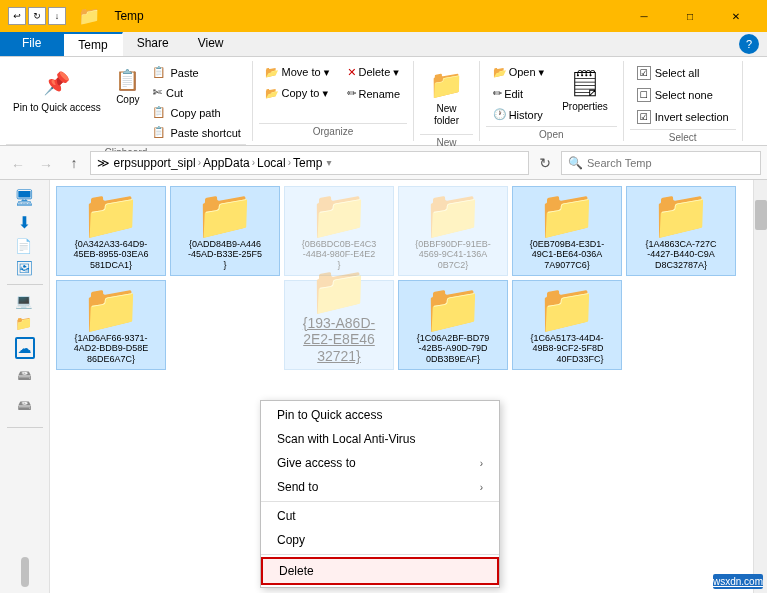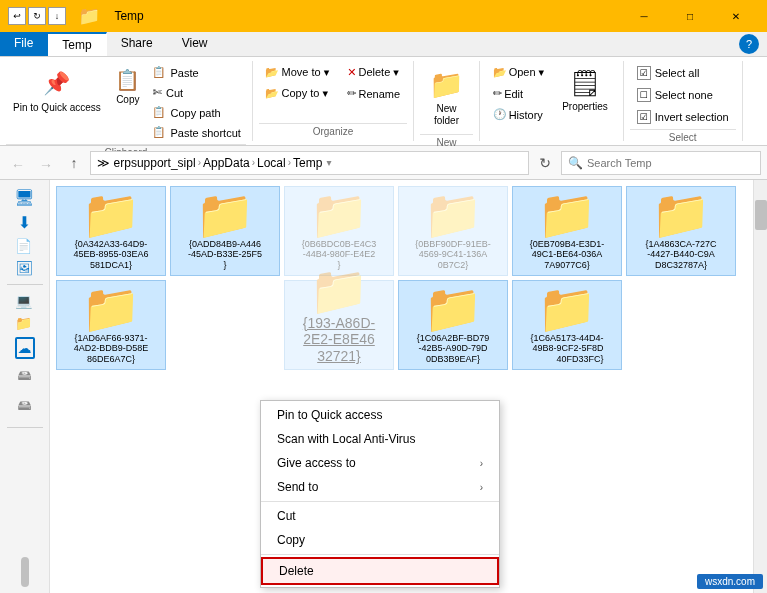--- a/index.html
+++ b/index.html
@@ -17,21 +17,21 @@
     .title-bar-title { flex: 1; font-size: 12px; font-weight: normal; padding-left: 8px; color: #000; }
     .title-bar-btn { width: 46px; height: 32px; display: flex; align-items: center; justify-content: center; cursor: pointer; font-size: 10px; color: #000; }
     .window-controls { display: flex; margin-left: auto; }
     .quick-access-btns { display: flex; gap: 2px; align-items: center; }
     .qa-btn { width: 18px; height: 18px; border: 1px solid #999; background: #fff; display: flex; align-items: center; justify-content: center; font-size: 9px; cursor: pointer; }
 
     
     .ribbon { background: #fff; border-bottom: 1px solid #d0d0d0; }
     .ribbon-tabs { display: flex; background: #f0f0f0; border-bottom: 1px solid #d0d0d0; }
     .ribbon-tab { padding: 4px 14px; font-size: 12px; cursor: pointer; border-right: 1px solid transparent; }
-    .ribbon-tab.file { background: #0072c6; color: #fff; padding: 4px 14px; }
+    .ribbon-tab.file { background: #0072c6; color: #fff; padding: 4px 22px; }
     .ribbon-tab.active { background: #fff; border-top: 2px solid #0072c6; margin-top: 0; }
 
     .ribbon-content { display: flex; padding: 4px 0; align-items: stretch; height: 88px; }
     .ribbon-group { display: flex; flex-direction: column; padding: 2px 6px; border-right: 1px solid #e0e0e0; min-width: 70px; }
     .ribbon-group-items { display: flex; flex: 1; align-items: flex-start; gap: 2px; }
     .ribbon-group-label { font-size: 10px; color: #666; text-align: center; padding: 2px 0; border-top: 1px solid #e0e0e0; margin-top: 2px; }
     .ribbon-btn { display: flex; flex-direction: column; align-items: center; justify-content: flex-start; padding: 4px 6px; cursor: pointer; border: 1px solid transparent; border-radius: 2px; min-width: 44px; font-size: 10px; text-align: center; gap: 2px; }
     .ribbon-btn .icon { width: 32px; height: 32px; display: flex; align-items: center; justify-content: center; font-size: 22px; }
     .ribbon-btn-small { display: flex; align-items: center; gap: 4px; padding: 2px 4px; cursor: pointer; border: 1px solid transparent; border-radius: 2px; font-size: 11px; }
     .ribbon-btn-right { display: flex; align-items: center; gap: 2px; padding: 2px 6px; cursor: pointer; border: 1px solid transparent; border-radius: 2px; font-size: 11px; }
@@ -186,20 +186,21 @@
           <div class="ribbon-btn-right">
             <span>🕐</span>
             <span>History</span>
           </div>
         </div>
         <div class="ribbon-btn-large" style="min-width:50px;">
           <div style="font-size:26px;">🗒</div>
           <span style="font-size:10px;">Properties</span>
         </div>
       </div>
+      <div class="ribbon-group-label">Open</div>
     </div>
 
     <div class="ribbon-group" style="min-width:110px;">
       <div class="ribbon-group-items">
         <div style="display:flex;flex-direction:column;gap:2px;">
           <div class="ribbon-select-btn">
             <div class="cb-icon">☑</div>
             <span>Select all</span>
           </div>
           <div class="ribbon-select-btn">
@@ -336,13 +337,13 @@
       </div>
 
     </div>
 
     <div style="position:absolute;right:0;top:0;width:14px;height:100%;background:#f0f0f0;border-left:1px solid #e0e0e0;">
       <div style="width:12px;height:30px;background:#c0c0c0;margin:20px auto 0;border-radius:2px;"></div>
     </div>
   </div>
 </div>
 
-<div style="position:fixed;bottom:4px;right:4px;background:#1a6bbf;color:#fff;font-size:10px;padding:2px 8px;border-radius:2px;z-index:9999;">wsxdn.com</div>
+<div style="position:fixed;bottom:4px;right:4px;background:#1a6bbf;color:#fff;font-size:10px;padding:2px 0;border-radius:2px;z-index:9999;text-decoration:underline;">wsxdn.com</div>
 
 </body></html>

